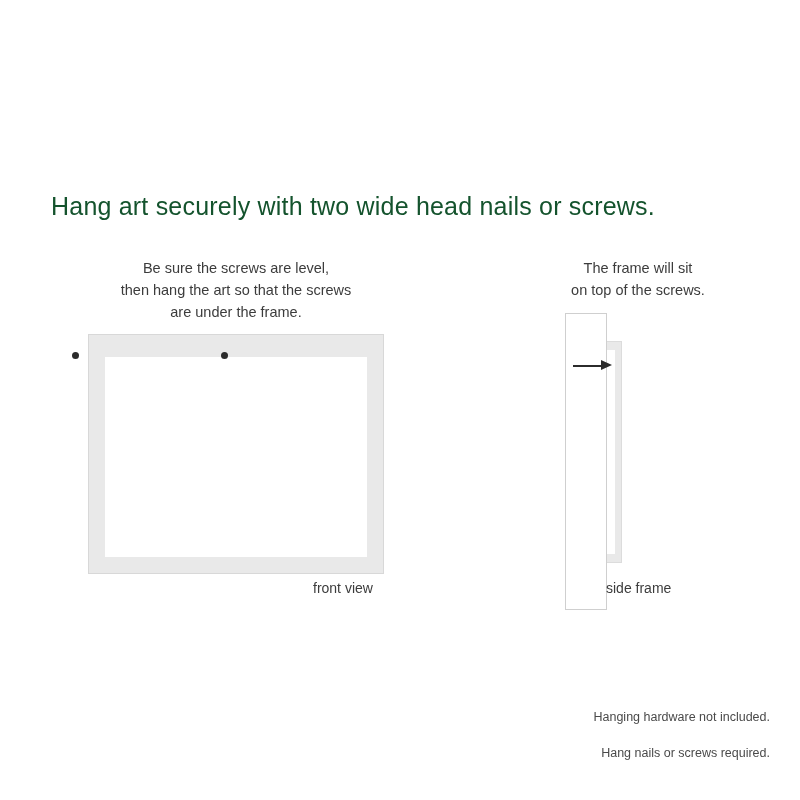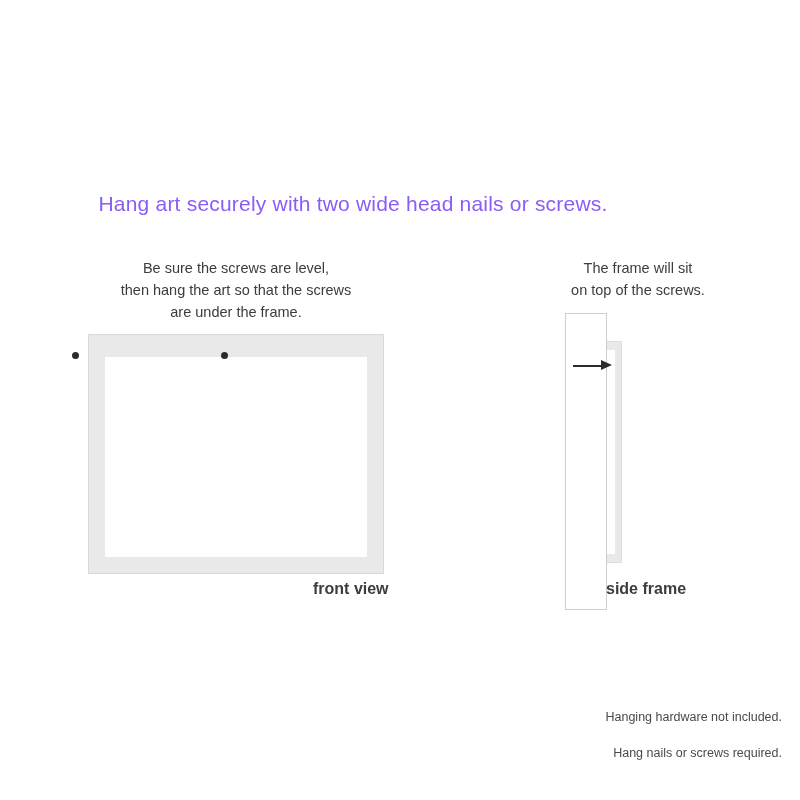--- a/index.html
+++ b/index.html
@@ -21,24 +21,24 @@
     inset: 0;
   }
 
   
   .headline {
     position: absolute;
     top: 192px;
     left: 0;
     width: 706px;
     text-align: center;
-    font-size: 21px;
+    font-size: 25px;
     font-weight: 400;
     letter-spacing: 0.2px;
-    color: #8b5cf6;
+    color: #14532d;
   }
 
   
   .caption {
     position: absolute;
     font-size: 14.5px;
     line-height: 1.5;
     text-align: center;
     color: #3c3c3c;
     white-space: pre-line;
@@ -78,23 +78,22 @@
     width: 7px;
     height: 7px;
     border-radius: 50%;
     background: #2b2b2b;
   }
   #screw-left  { left: 72px;  top: 352px; }
   #screw-right { left: 221px; top: 352px; }
 
   .view-label {
     position: absolute;
-    font-size: 16px;
+    font-size: 14px;
     color: #3c3c3c;
-    font-weight: bold;
   }
   #label-front { left: 313px; top: 580px; }
   #label-side  { left: 606px; top: 580px; }
 
   
   .side-art {
     position: absolute;
     left: 581px;
     top: 341px;
     width: 41px;
@@ -136,21 +135,21 @@
     width: 0;
     height: 0;
     border-top: 5px solid transparent;
     border-bottom: 5px solid transparent;
     border-left: 11px solid #2b2b2b;
   }
 
   
   .footer {
     position: absolute;
-    right: 18px;
+    right: 30px;
     bottom: 20px;
     text-align: right;
     font-size: 12.5px;
     line-height: 1.45;
     color: #4a4a4a;
     white-space: pre-line;
   }
 </style>
 </head>
 <body>

